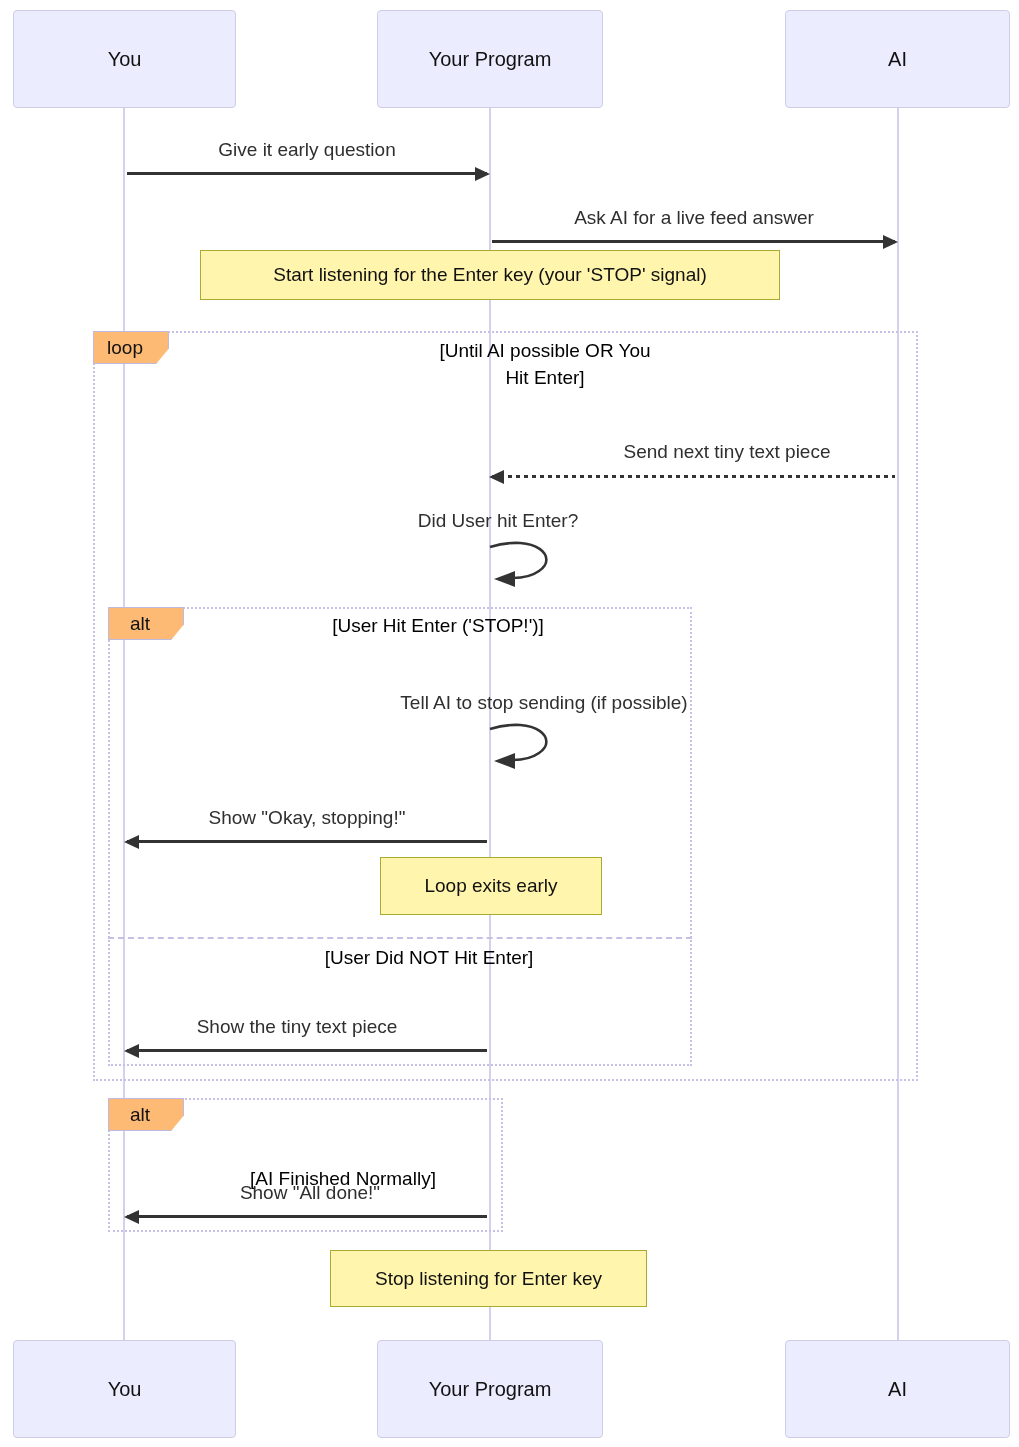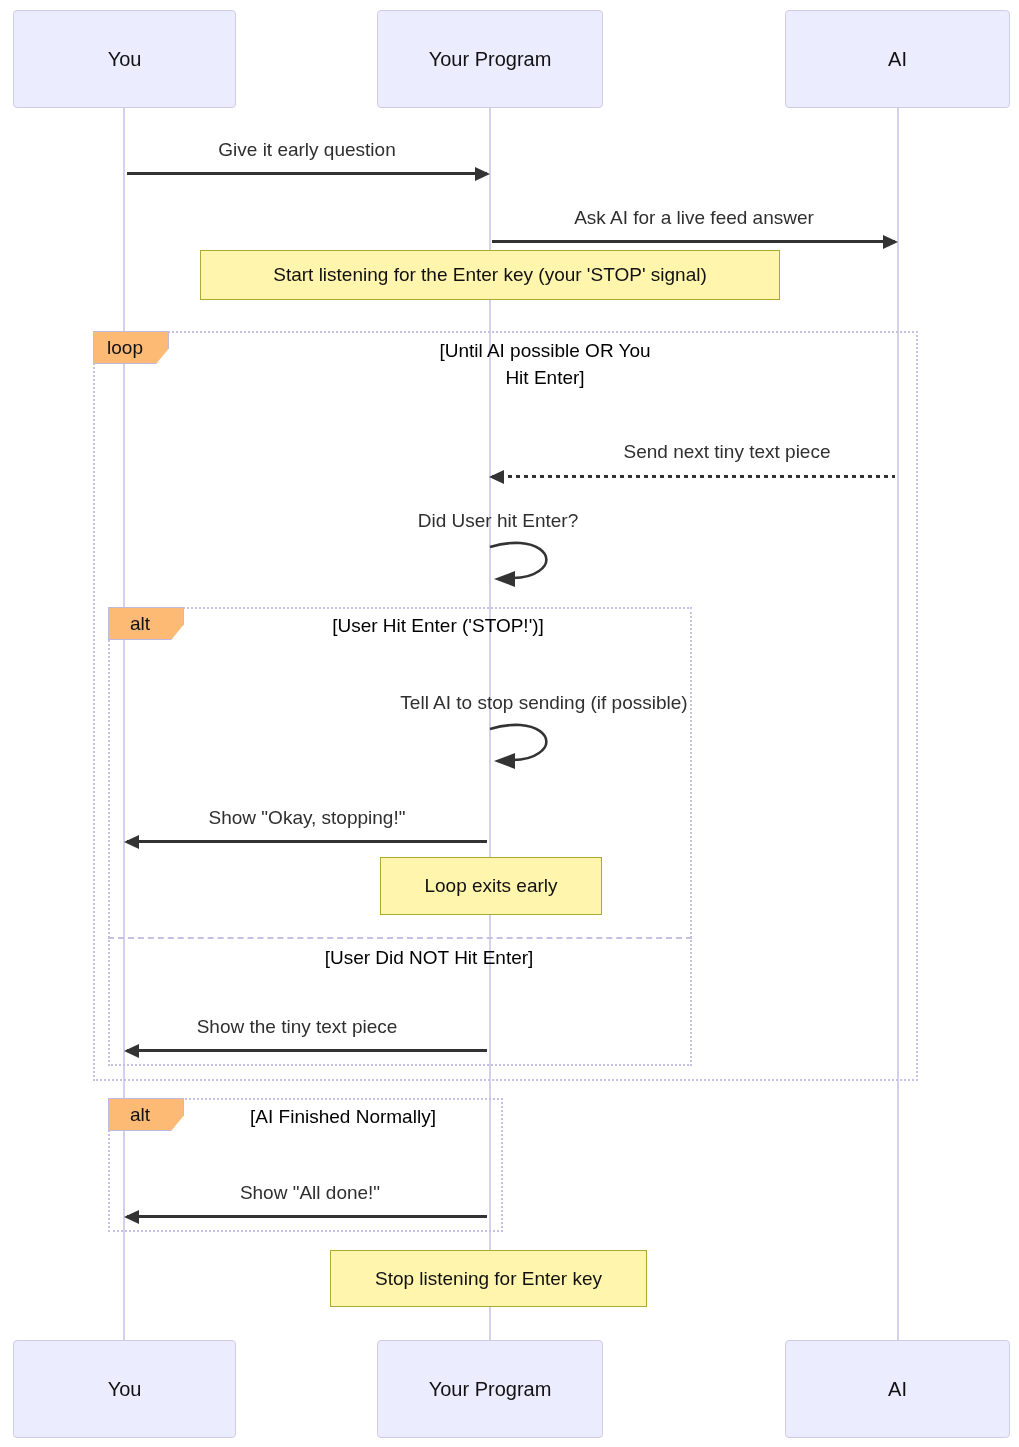--- a/index.html
+++ b/index.html
@@ -81,21 +81,21 @@
   </div>
 
   <div class="frame" style="left:108px;top:607px;width:584px;height:459px;"></div>
   <div class="frame-label" style="left:108px;top:607px;width:76px;height:33px;">alt</div>
   <div class="frame-title" style="left:438px;top:612px;">[User Hit Enter ('STOP!')]</div>
   <div class="divider" style="left:108px;top:937px;width:584px;"></div>
   <div class="frame-title" style="left:400px;top:944px;margin-left:29px;">[User Did NOT Hit Enter]</div>
 
   <div class="frame" style="left:108px;top:1098px;width:395px;height:134px;"></div>
   <div class="frame-label" style="left:108px;top:1098px;width:76px;height:33px;">alt</div>
-  <div class="frame-title" style="left:343px;top:1103px;">[AI Finished Normally]</div>
+  <div class="frame-title" style="left:343px;top:1165px;">[AI Finished Normally]</div>
 
   <div class="msg-text" style="left:307px;top:139px;">Give it early question</div>
   <div class="arrow" style="left:125px;top:172px;width:364px;">
     <div class="line"></div>
     <div class="head-right"></div>
   </div>
 
   <div class="msg-text" style="left:694px;top:207px;">Ask AI for a live feed answer</div>
   <div class="arrow" style="left:490px;top:240px;width:407px;">
     <div class="line"></div>

